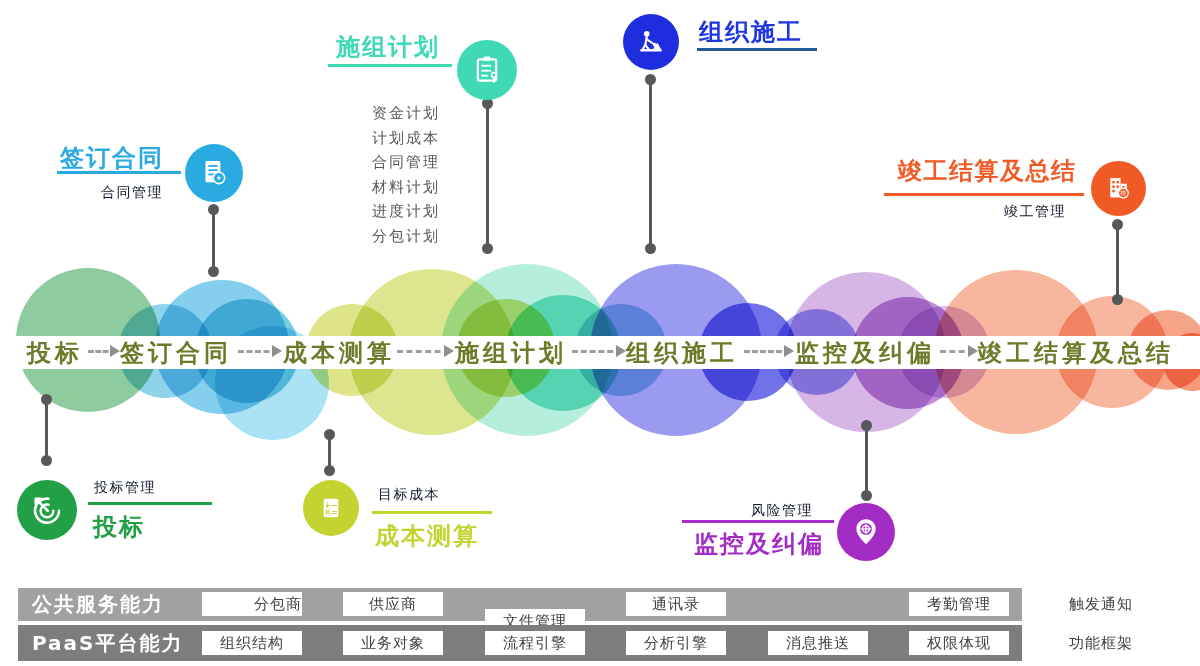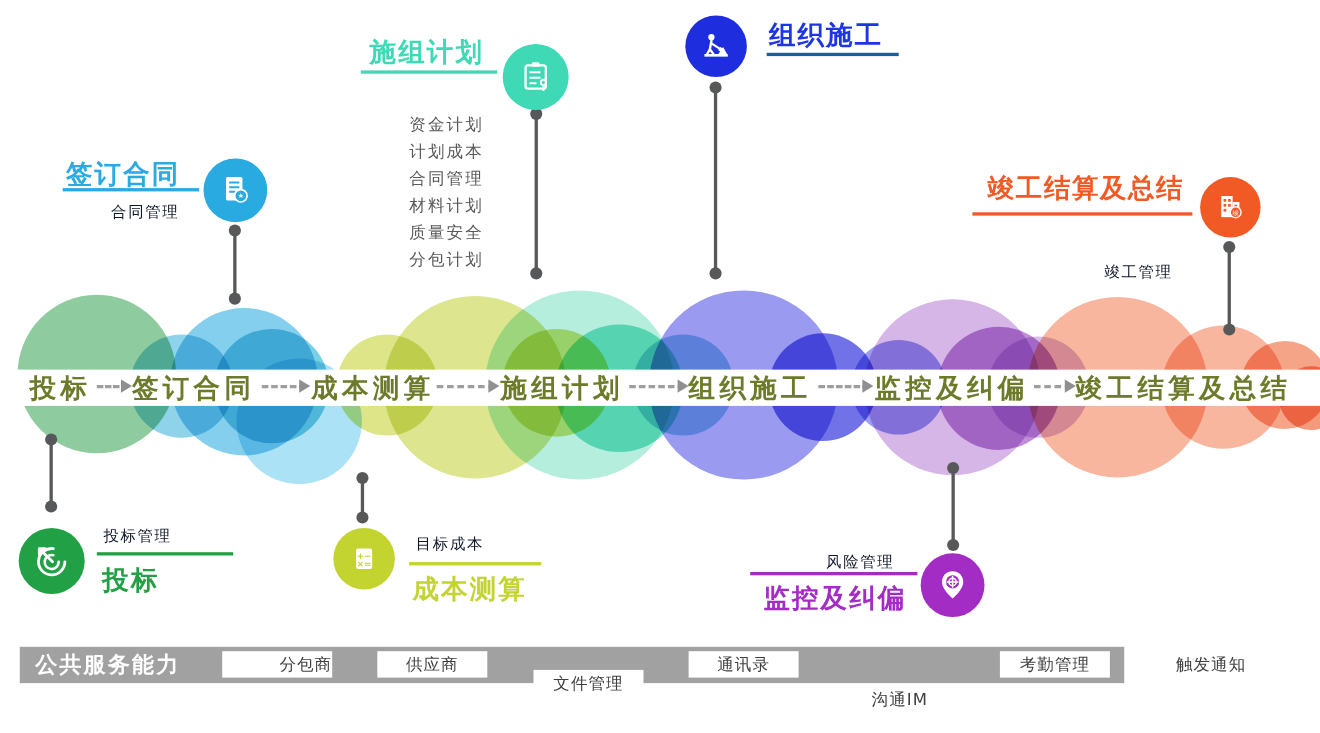--- a/index.html
+++ b/index.html
@@ -118,21 +118,21 @@
     </svg>
   </div>
 
   <div class="co-title" style="left:336px;top:31px;color:#3fd9b5;">施组计划</div>
   <div class="co-line" style="left:328px;top:64px;width:124px;background:#3fd9b5;"></div>
   <div class="co-list" style="left:372px;top:78px;margin-top:23px;">
     <div>资金计划</div>
     <div>计划成本</div>
     <div>合同管理</div>
     <div>材料计划</div>
-    <div>质量安全</div>
+    <div>进度计划</div>
     <div>分包计划</div>
   </div>
   <div class="icon-circle" style="left:457px;top:40px;width:60px;height:60px;background:#3fd9b5;">
     <svg width="34" height="34" viewBox="0 0 48 48">
       <rect x="11" y="9" width="26" height="30" rx="3" fill="none" stroke="#fff" stroke-width="3"></rect>
       <rect x="19" y="5" width="10" height="6" rx="2" fill="#fff"></rect>
       <line x1="16" y1="18" x2="30" y2="18" stroke="#fff" stroke-width="2.6"></line>
       <line x1="16" y1="25" x2="30" y2="25" stroke="#fff" stroke-width="2.6"></line>
       <line x1="16" y1="32" x2="25" y2="32" stroke="#fff" stroke-width="2.6"></line>
       <circle cx="34" cy="31" r="3.4" fill="none" stroke="#fff" stroke-width="2.4"></circle>
@@ -149,21 +149,21 @@
       <path d="M16 28 L20.5 34" fill="none" stroke="#fff" stroke-width="3" stroke-linecap="round"></path>
       <path d="M17.5 20 L29 27.5" fill="none" stroke="#fff" stroke-width="2.8" stroke-linecap="round"></path>
       <rect x="27.6" y="25.8" width="5" height="5" rx="1" transform="rotate(34 30 28)" fill="#fff"></rect>
     </svg>
   </div>
   <div class="co-title" style="left:699px;top:16px;color:#1d35e3;">组织施工</div>
   <div class="co-line" style="left:697px;top:48px;width:120px;background:#1d5c96;"></div>
 
   <div class="co-title" style="left:898px;top:155px;color:#f15a24;letter-spacing:1.5px;">竣工结算及总结</div>
   <div class="co-line" style="left:884px;top:193px;width:200px;background:#f15a24;"></div>
-  <div class="co-label" style="left:1004px;top:203px;margin-top:36px;">竣工管理</div>
+  <div class="co-label" style="left:1004px;top:203px;">竣工管理</div>
   <div class="icon-circle" style="left:1091px;top:161px;width:55px;height:55px;background:#f15a24;">
     <svg width="33" height="33" viewBox="0 0 48 48">
       <rect x="12" y="9" width="15" height="28" fill="#fff"></rect>
       <rect x="27" y="17" width="9" height="20" fill="#fff"></rect>
       <rect x="15" y="13" width="3.6" height="3.6" fill="#f15a24"></rect>
         <rect x="21" y="13" width="3.6" height="3.6" fill="#f15a24"></rect>
       <rect x="15" y="19.5" width="3.6" height="3.6" fill="#f15a24"></rect>
         <rect x="21" y="19.5" width="3.6" height="3.6" fill="#f15a24"></rect>
       <rect x="15" y="26" width="3.6" height="3.6" fill="#f15a24"></rect>
       <rect x="29.5" y="20.5" width="3.2" height="3.2" fill="#f15a24"></rect>
@@ -211,14 +211,24 @@
   <div class="cap-row" style="top:588px;height:33px;background:#a1a1a1;">
     <div class="cap-label">公共服务能力</div>
     <div class="cap-box" style="left:184px;top:4px;text-align:right;">分包商</div>
     <div class="cap-box" style="left:325px;top:4px;">供应商</div>
     <div class="cap-box" style="left:467px;top:21px;">文件管理</div>
     <div class="cap-box" style="left:608px;top:4px;">通讯录</div>
     <div class="cap-box" style="left:750px;top:4px;margin-top:32px;">沟通IM</div>
     <div class="cap-box" style="left:891px;top:4px;">考勤管理</div>
     <div class="cap-box" style="left:1033px;top:4px;">触发通知</div>
   </div>
+  <div class="cap-row" style="top:625px;height:36px;background:#7d7d7d;">
+    <div class="cap-label">PaaS平台能力</div>
+    <div class="cap-box" style="left:184px;top:6px;">组织结构</div>
+    <div class="cap-box" style="left:325px;top:6px;">业务对象</div>
+    <div class="cap-box" style="left:467px;top:6px;">流程引擎</div>
+    <div class="cap-box" style="left:608px;top:6px;">分析引擎</div>
+    <div class="cap-box" style="left:750px;top:6px;">消息推送</div>
+    <div class="cap-box" style="left:891px;top:6px;">权限体现</div>
+    <div class="cap-box" style="left:1033px;top:6px;">功能框架</div>
+  </div>
 
 </div>
 
 </body></html>

